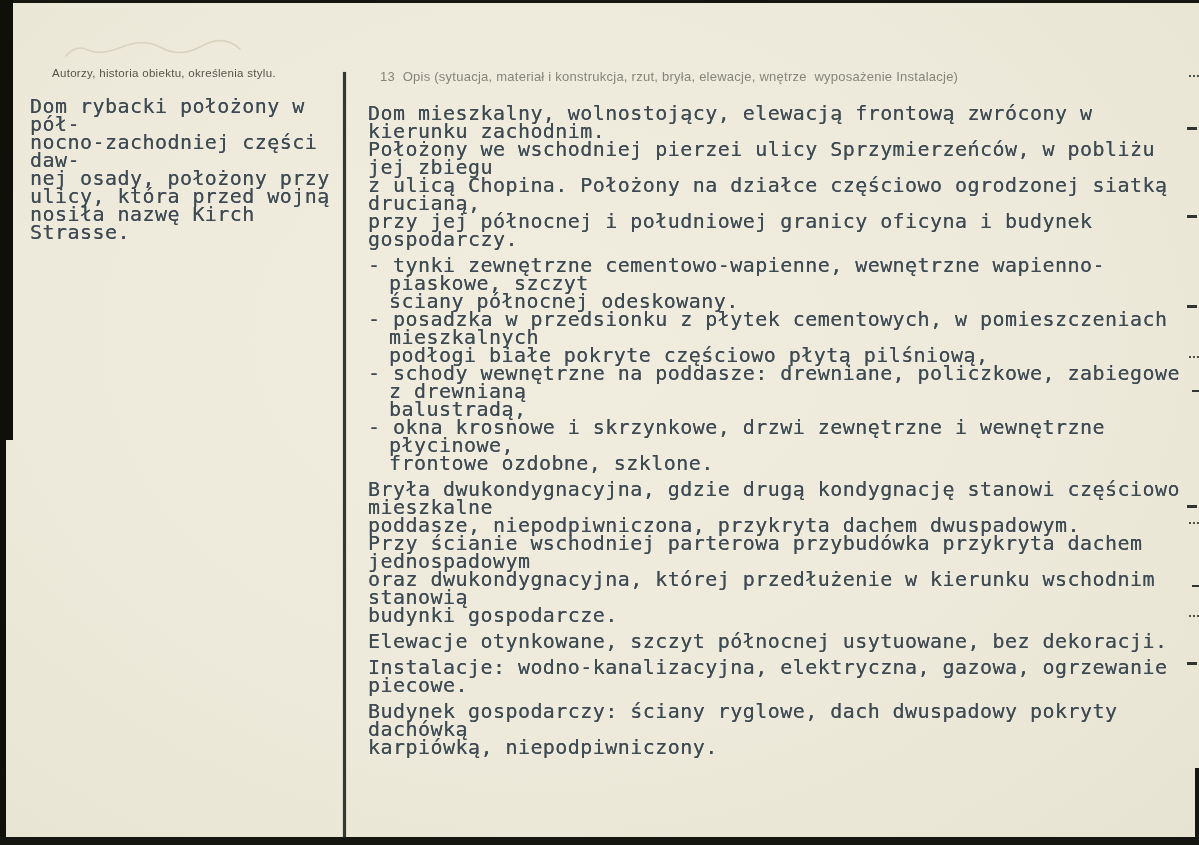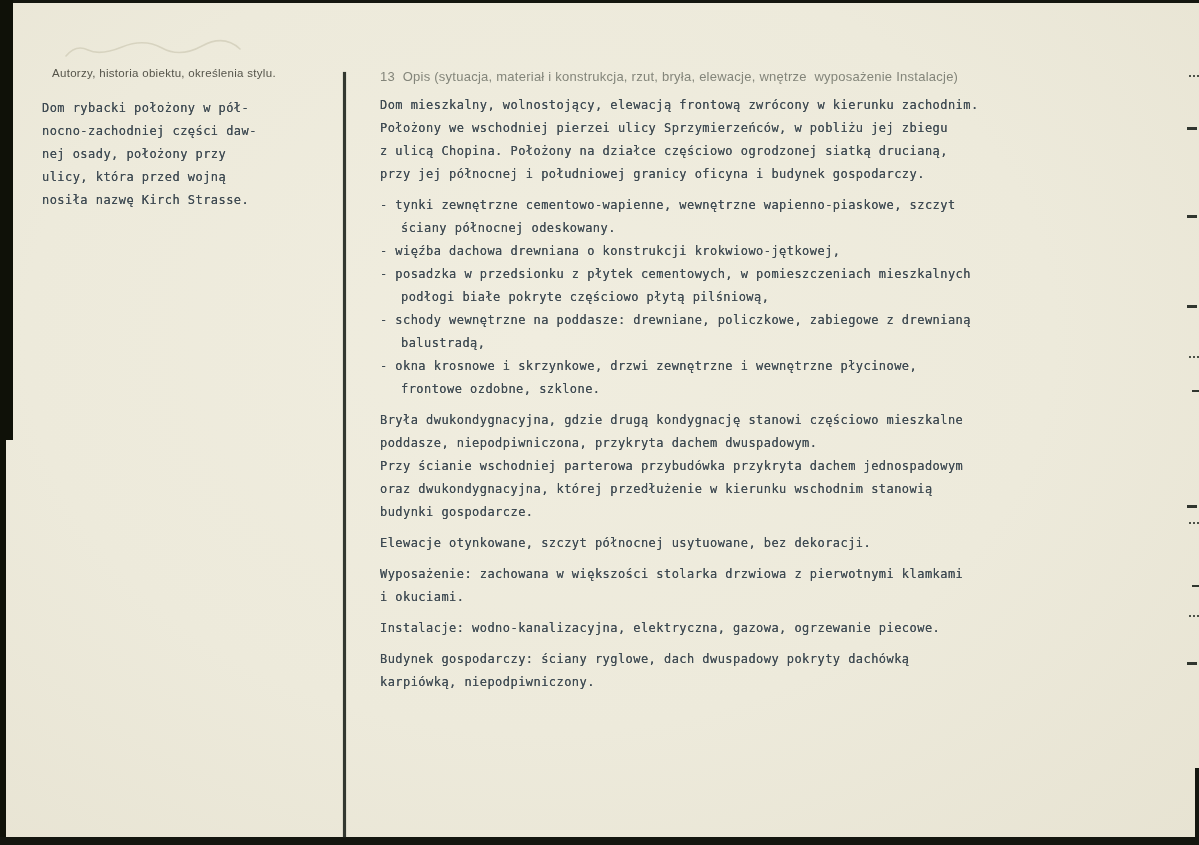--- a/index.html
+++ b/index.html
@@ -45,31 +45,30 @@
   
   .divider {
     position: absolute; left: 343px; top: 72px;
     width: 3px; height: 765px; background: var(--rule);
     box-shadow: 0 0 1px #4a4f45;
   }
 
   
   .type {
     color: var(--ink);
-    font-size: 12px; line-height: 23px;
+    font-size: 20px; line-height: 18px;
     letter-spacing: 0.45px;
     white-space: pre-line;
     text-shadow: 0 0 0.6px rgba(62, 74, 82, 0.85);
-    margin-left: 12px;
   }
   .left-note {
     position: absolute; left: 30px; top: 97px; width: 315px;
   }
   .right-col {
-    position: absolute; left: 368px; top: 94px; width: 830px;
+    position: absolute; left: 368px; top: 104px; width: 830px;
   }
   .block { margin-bottom: 8px; }
   .bullets .bullet {
     padding-left: 21px; text-indent: -21px;
     white-space: pre-line;
   }
 
   
   .mark { position: absolute; background: #30362f; }
   .mark.dash  { left: 1187px; width: 10px; height: 3px; }
@@ -109,37 +108,34 @@
 
 <div class="right-col">
   <div class="type block">Dom mieszkalny, wolnostojący, elewacją frontową zwrócony w kierunku zachodnim.
 Położony we wschodniej pierzei ulicy Sprzymierzeńców, w pobliżu jej zbiegu
 z ulicą Chopina. Położony na działce częściowo ogrodzonej siatką drucianą,
 przy jej północnej i południowej granicy oficyna i budynek gospodarczy.</div>
 
   <div class="bullets block">
     <div class="type bullet">- tynki zewnętrzne cementowo-wapienne, wewnętrzne wapienno-piaskowe, szczyt
 ściany północnej odeskowany.</div>
-    <div class="type bullet">- więźba dachowa drewniana o konstrukcji krokwiowo-jętkowej,</div>
     <div class="type bullet">- posadzka w przedsionku z płytek cementowych, w pomieszczeniach mieszkalnych
 podłogi białe pokryte częściowo płytą pilśniową,</div>
     <div class="type bullet">- schody wewnętrzne na poddasze: drewniane, policzkowe, zabiegowe z drewnianą
 balustradą,</div>
     <div class="type bullet">- okna krosnowe i skrzynkowe, drzwi zewnętrzne i wewnętrzne płycinowe,
 frontowe ozdobne, szklone.</div>
   </div>
 
   <div class="type block">Bryła dwukondygnacyjna, gdzie drugą kondygnację stanowi częściowo mieszkalne
 poddasze, niepodpiwniczona, przykryta dachem dwuspadowym.
 Przy ścianie wschodniej parterowa przybudówka przykryta dachem jednospadowym
 oraz dwukondygnacyjna, której przedłużenie w kierunku wschodnim stanowią
 budynki gospodarcze.</div>
   <div class="type block">Elewacje otynkowane, szczyt północnej usytuowane, bez dekoracji.</div>
-  <div class="type block">Wyposażenie: zachowana w większości stolarka drzwiowa z pierwotnymi klamkami
-i okuciami.</div>
   <div class="type block">Instalacje: wodno-kanalizacyjna, elektryczna, gazowa, ogrzewanie piecowe.</div>
   <div class="type block">Budynek gospodarczy: ściany ryglowe, dach dwuspadowy pokryty dachówką
 karpiówką, niepodpiwniczony.</div>
 </div>
 
 <div class="mark dots" style="top:75px"></div>
 <div class="mark dash" style="top:127px"></div>
 <div class="mark dash" style="top:215px"></div>
 <div class="mark dash" style="top:305px"></div>
 <div class="mark dots" style="top:356px"></div>

